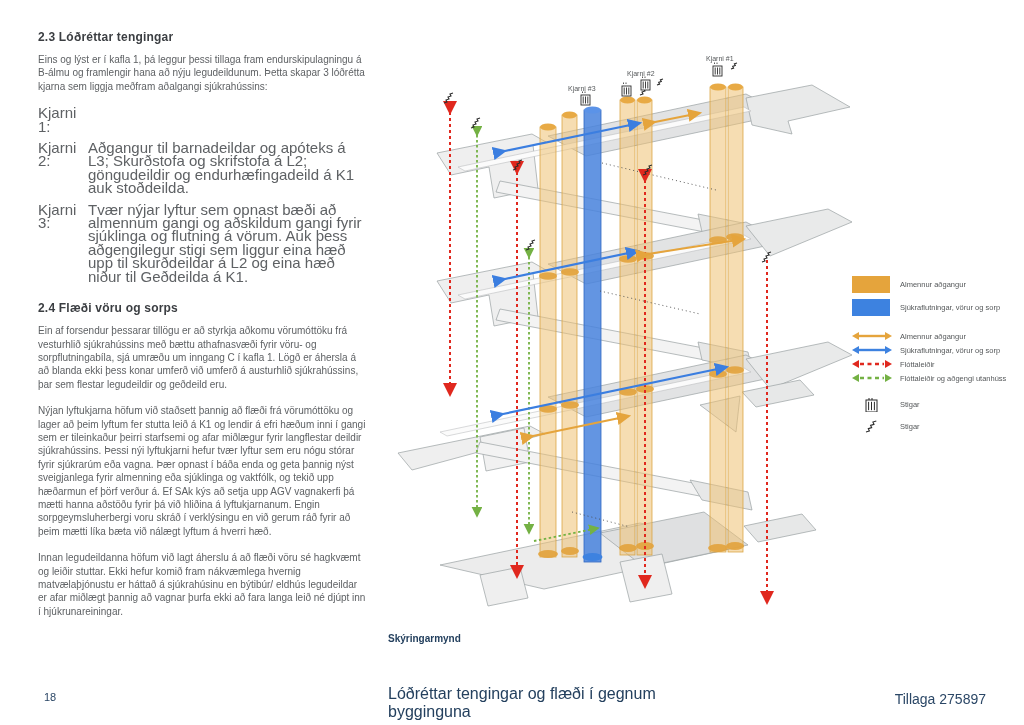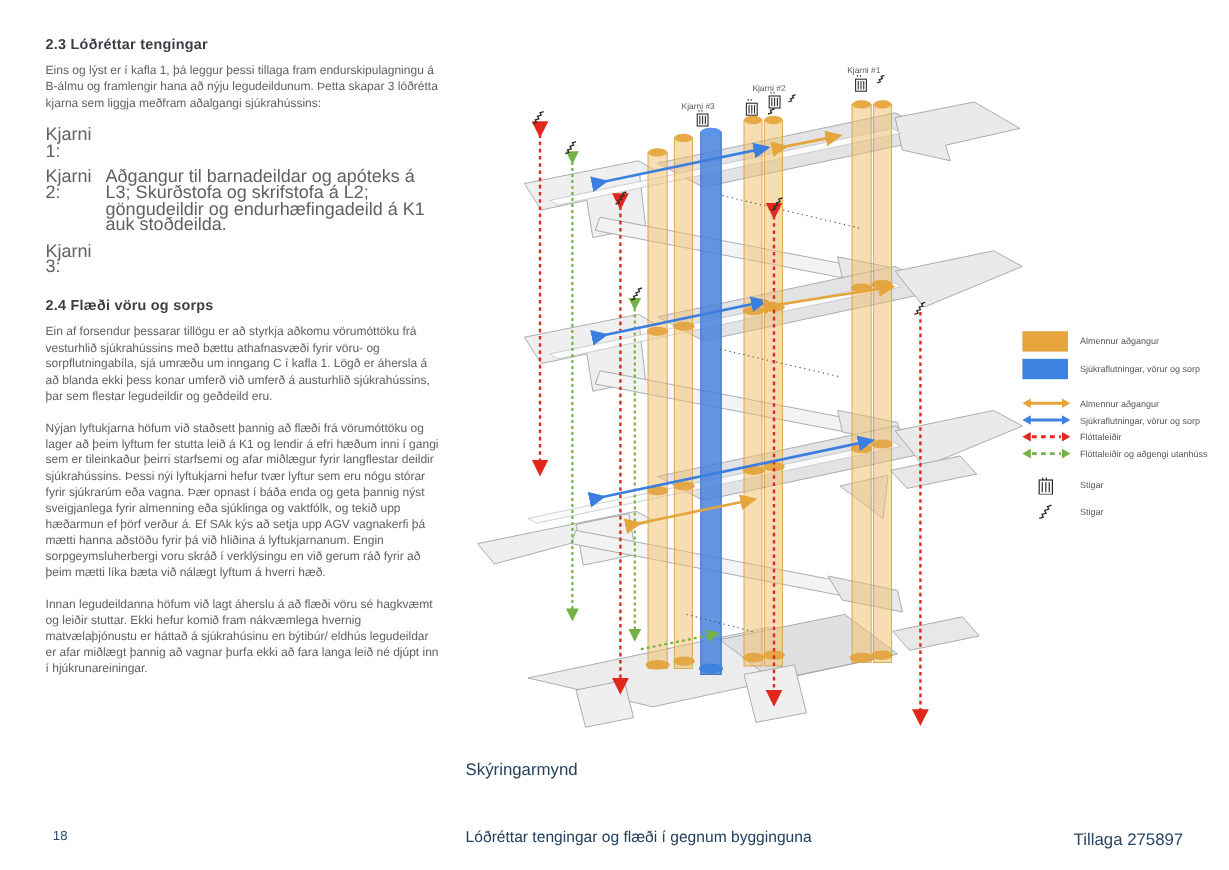--- a/index.html
+++ b/index.html
@@ -6,22 +6,22 @@
   body{width:1024px;height:725px;background:#ffffff;position:relative;overflow:hidden;
        font-family:"Liberation Sans", sans-serif;}
   .textcol{position:absolute;left:38px;top:30px;width:330px;color:#5e6164;}
   .h-sec{font-size:12px;font-weight:bold;color:#3b3e42;margin:0 0 9px 0;letter-spacing:.2px;}
   .para{font-size:10px;line-height:13.4px;margin:0 0 13px 0;color:#5e6164;}
   .kitem{display:flex;font-size:15px;line-height:13.4px;margin:0 0 8px 0;}
   .kitem .klabel{width:50px;flex:0 0 50px;}
   .kitem .ktext{flex:1;}
   .sec-gap{height:10px;}
   .figcap{position:absolute;left:388px;top:633px;width:330px;color:#24405e;}
-  .figcap .t{font-size:14px;font-weight:normal;margin-bottom:3px;}
-  .figcap .s{font-size:13px;margin-top:41px;}
+  .figcap .t{font-size:10px;font-weight:bold;margin-bottom:3px;}
+  .figcap .s{font-size:16px;margin-top:41px;}
   .footer-left{position:absolute;left:44px;top:691px;font-size:11px;color:#2b4766;}
   .footer-right{position:absolute;right:38px;top:691px;font-size:14px;color:#2b4766;}
   
   .legend{position:absolute;left:852px;top:276px;width:172px;font-size:7.5px;color:#55585a;}
   .lrow{display:flex;align-items:center;margin-bottom:6px;}
   .lrow .sw{width:38px;height:17px;margin-right:10px;flex:0 0 38px;}
   .sw-orange{background:#E5A43C;}
   .sw-blue{background:#3D82E0;}
   .lrow.arrow{margin-bottom:4px;}
   .lrow .asvg{width:40px;height:10px;margin-right:8px;flex:0 0 40px;}
@@ -40,20 +40,21 @@
 
   <div class="kitem">
     <span class="klabel">Kjarni 1:</span>
   </div>
   <div class="kitem">
     <span class="klabel">Kjarni 2:</span>
     <span class="ktext">Aðgangur til barnadeildar og apóteks á L3; Skurðstofa og skrifstofa á L2; göngudeildir og endurhæfingadeild á K1 auk stoðdeilda.</span>
   </div>
   <div class="kitem">
     <span class="klabel">Kjarni 3:</span>
+    <span class="ktext">Tvær nýjar lyftur sem opnast bæði að almennum gangi og aðskildum gangi fyrir sjúklinga og flutning á vörum. Auk þess aðgengilegur stigi sem liggur eina hæð upp til skurðdeildar á L2 og eina hæð niður til Geðdeilda á K1.</span>
   </div>
 
   <div class="sec-gap"></div>
   <div class="h-sec">2.4 Flæði vöru og sorps</div>
   <p class="para">Ein af forsendur þessarar tillögu er að styrkja aðkomu vörumóttöku frá vesturhlið sjúkrahússins með bættu athafnasvæði fyrir vöru- og sorpflutningabíla, sjá umræðu um inngang C í kafla 1. Lögð er áhersla á að blanda ekki þess konar umferð við umferð á austurhlið sjúkrahússins, þar sem flestar legudeildir og geðdeild eru.</p>
   <p class="para">Nýjan lyftukjarna höfum við staðsett þannig að flæði frá vörumóttöku og lager að þeim lyftum fer stutta leið á K1 og lendir á efri hæðum inni í gangi sem er tileinkaður þeirri starfsemi og afar miðlægur fyrir langflestar deildir sjúkrahússins. Þessi nýi lyftukjarni hefur tvær lyftur sem eru nógu stórar fyrir sjúkrarúm eða vagna. Þær opnast í báða enda og geta þannig nýst sveigjanlega fyrir almenning eða sjúklinga og vaktfólk, og tekið upp hæðarmun ef þörf verður á. Ef SAk kýs að setja upp AGV vagnakerfi þá mætti hanna aðstöðu fyrir þá við hliðina á lyftukjarnanum. Engin sorpgeymsluherbergi voru skráð í verklýsingu en við gerum ráð fyrir að þeim mætti líka bæta við nálægt lyftum á hverri hæð.</p>
   <p class="para">Innan legudeildanna höfum við lagt áherslu á að flæði vöru sé hagkvæmt og leiðir stuttar. Ekki hefur komið fram nákvæmlega hvernig matvælaþjónustu er háttað á sjúkrahúsinu en býtibúr/ eldhús legudeildar er afar miðlægt þannig að vagnar þurfa ekki að fara langa leið né djúpt inn í hjúkrunareiningar.</p>
 </div>
 
 <svg class="diagram" width="1024" height="725" viewBox="0 0 1024 725">

